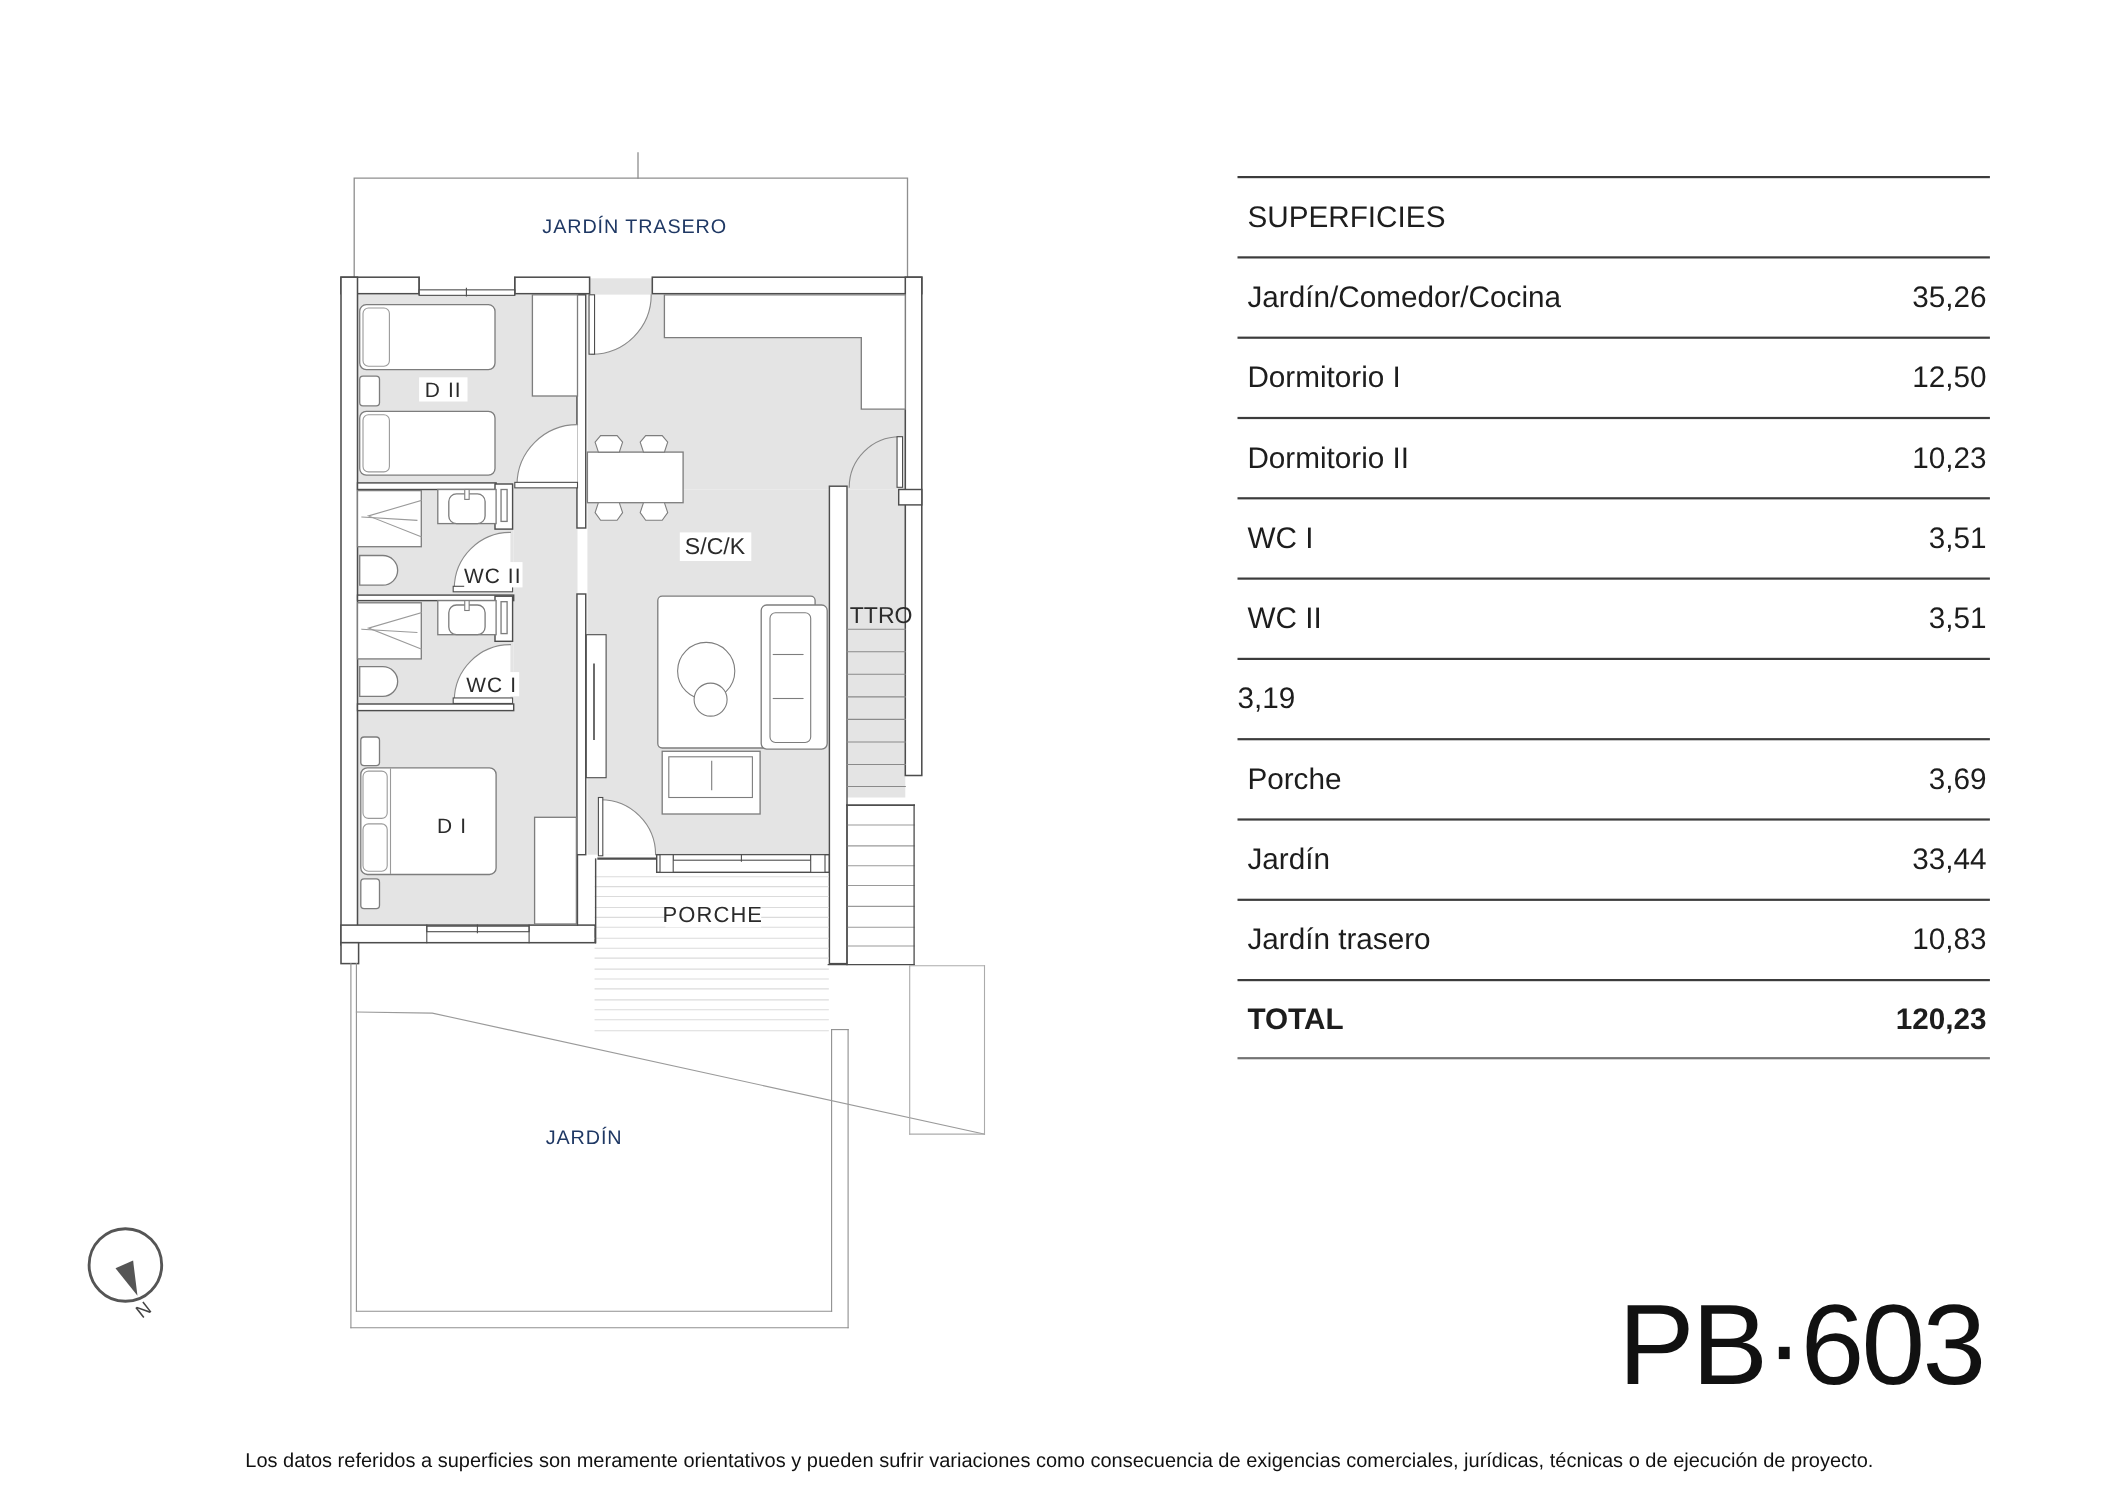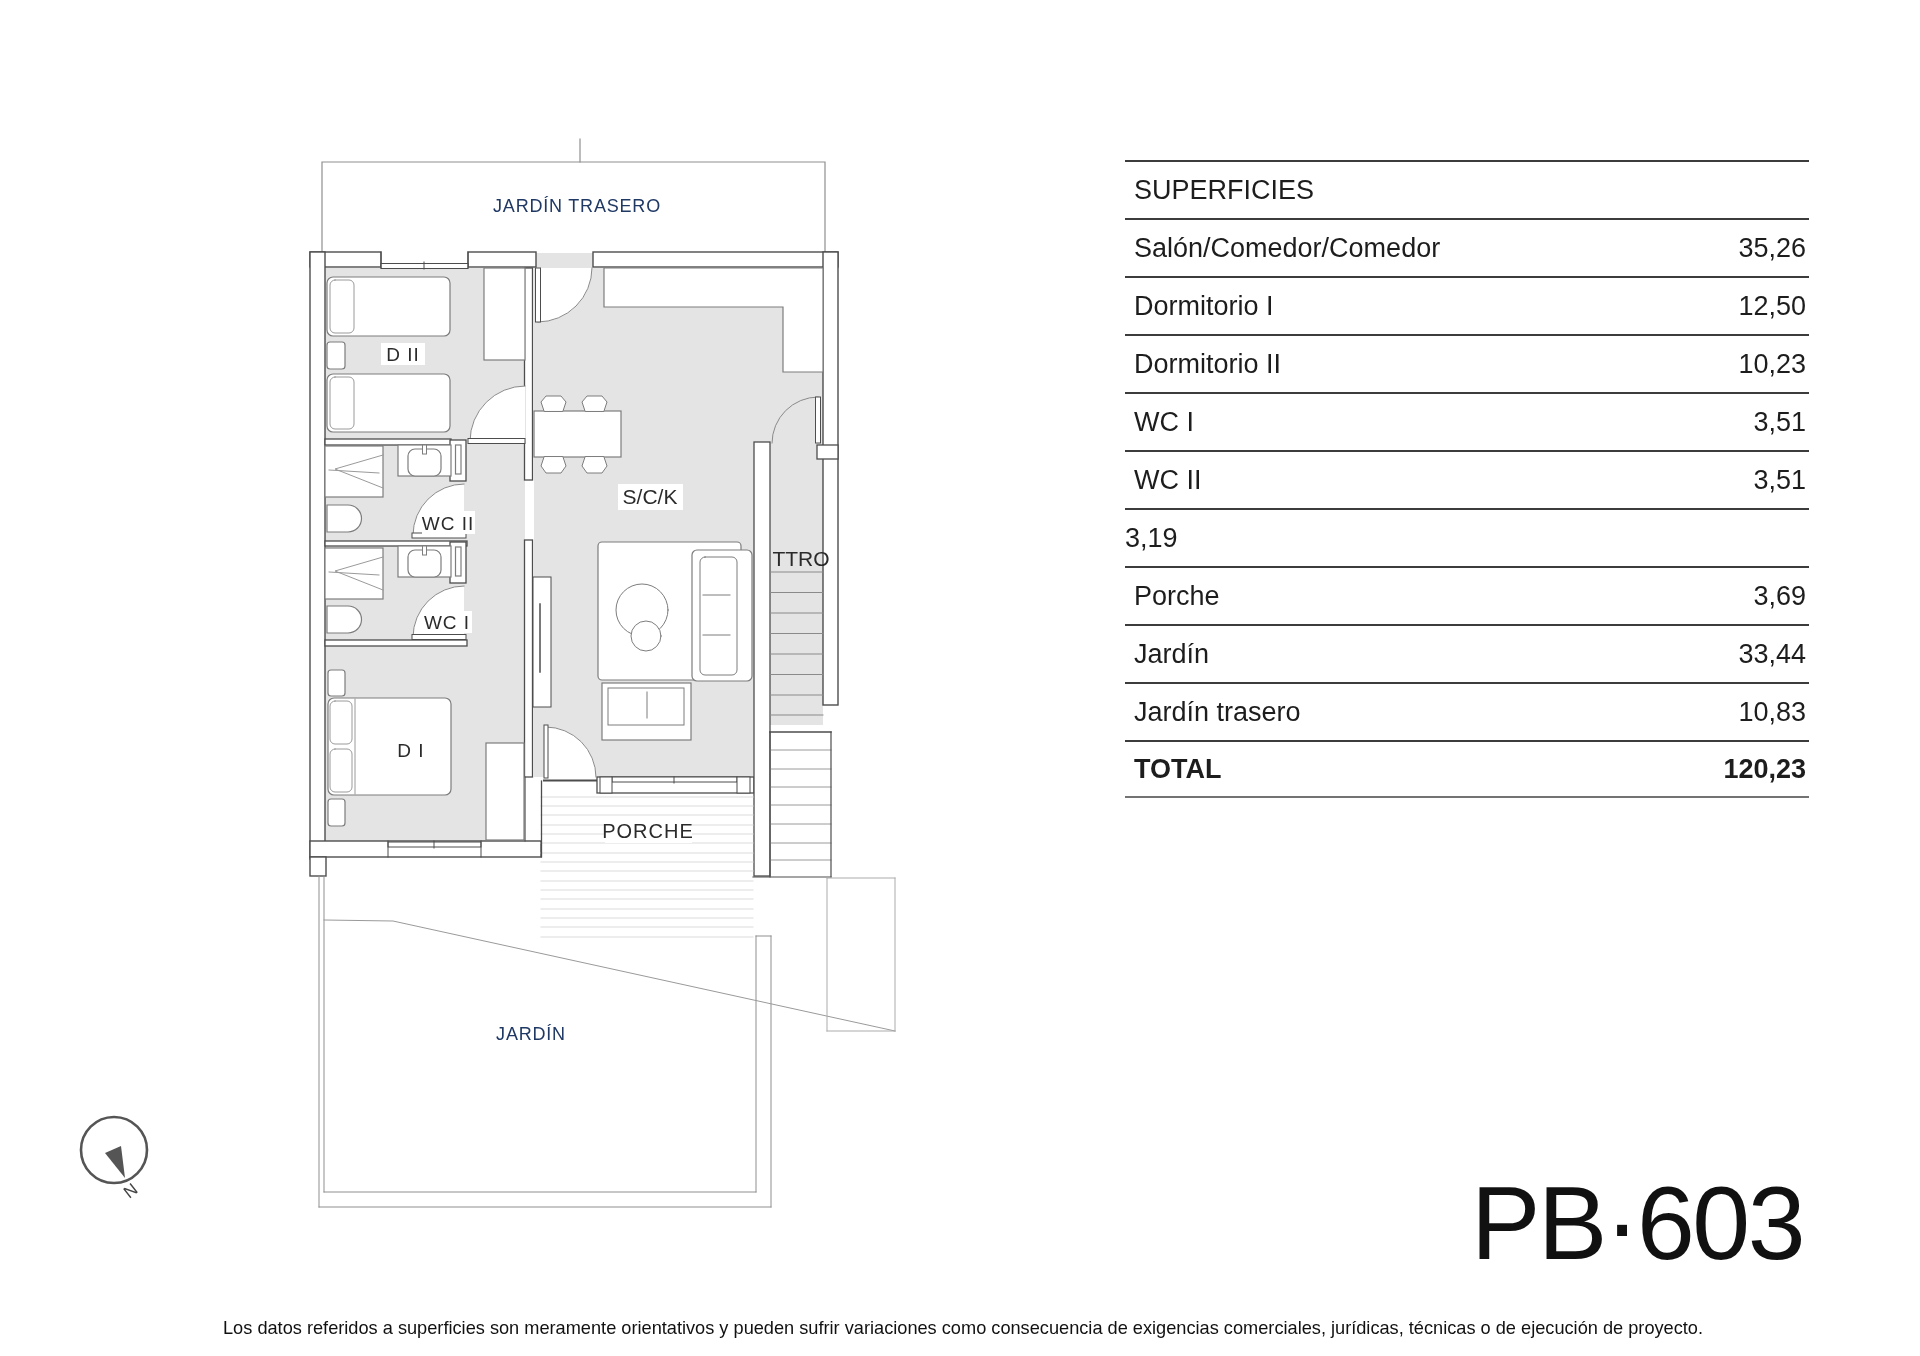--- a/index.html
+++ b/index.html
@@ -1,18 +1,18 @@
 <!DOCTYPE html>
 <html><head>
 <meta charset="utf-8">
 <style>
   html,body{margin:0;padding:0;background:#ffffff;width:1920px;height:1356px;overflow:hidden;}
   body{font-family:"Liberation Sans", sans-serif;position:relative;}
   .tbl{position:absolute;left:1125px;top:160px;width:684px;color:#1d1d1d;}
-  .row{box-sizing:border-box;height:58px;border-top:2px solid #3c3c3c;display:flex;align-items:center;font-size:27px;}
+  .row{box-sizing:border-box;height:73px;border-top:2px solid #3c3c3c;display:flex;align-items:center;font-size:27px;}
   .row:last-child{border-bottom:2px solid #737373;}
   .row .lab{padding-left:9px;flex:1;}
   .row .val{padding-right:3px;}
   .pb{position:absolute;right:117px;top:1171px;font-size:104px;color:#111;letter-spacing:-2.5px;line-height:1;}
   .disc{position:absolute;left:223px;top:1318px;font-size:18.2px;color:#111;white-space:nowrap;}
 </style>
 </head>
 <body>
 
 <svg width="1920" height="1356" viewBox="0 0 1920 1356" style="position:absolute;left:0;top:0">
@@ -345,21 +345,21 @@
     <text x="531" y="1040" font-size="18" text-anchor="middle" letter-spacing="0.8">JARDÍN</text>
   </g>
 </g>
 </svg>
 
 <div class="tbl">
   <div class="row">
       <div class="lab">SUPERFICIES</div>
     </div>
   <div class="row">
-      <div class="lab">Salón/Comedor/Comedor</div>
+      <div class="lab">Jardín/Comedor/Cocina</div>
       <div class="val">35,26</div>
     </div>
   <div class="row">
       <div class="lab">Dormitorio I</div>
       <div class="val">12,50</div>
     </div>
   <div class="row">
       <div class="lab">Dormitorio II</div>
       <div class="val">10,23</div>
     </div>

